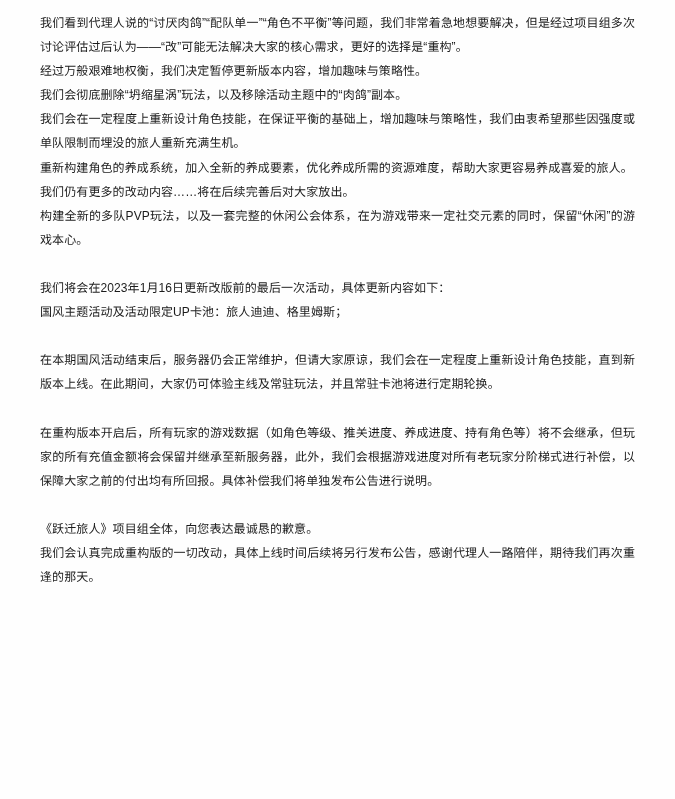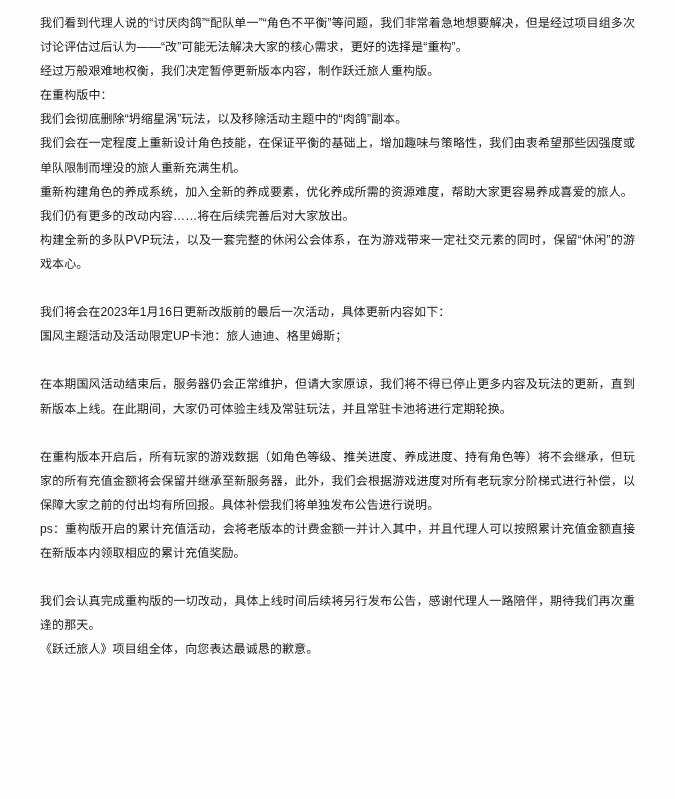--- a/index.html
+++ b/index.html
@@ -53,42 +53,40 @@
     text-align: left;
   }
 </style>
 </head>
 <body>
 
 <div id="announcement-page">
   <div class="doc-body">
 
     <p class="para">我们看到代理人说的“讨厌肉鸽”“配队单一”“角色不平衡”等问题，我们非常着急地想要解决，但是经过项目组多次讨论评估过后认为——“改”可能无法解决大家的核心需求，更好的选择是“重构”。</p>
-    <p class="para">经过万般艰难地权衡，我们决定暂停更新版本内容，制作跃迁旅人重构版。</p>
+    <p class="para">经过万般艰难地权衡，我们决定暂停更新版本内容，增加趣味与策略性。</p>
 
-    <p class="para nowrap-line">在重构版中：</p>
     <p class="para">我们会彻底删除“坍缩星涡”玩法，以及移除活动主题中的“肉鸽”副本。</p>
     <p class="para">我们会在一定程度上重新设计角色技能，在保证平衡的基础上，增加趣味与策略性，我们由衷希望那些因强度或单队限制而埋没的旅人重新充满生机。</p>
     <p class="para">重新构建角色的养成系统，加入全新的养成要素，优化养成所需的资源难度，帮助大家更容易养成喜爱的旅人。</p>
     <p class="para">我们仍有更多的改动内容……将在后续完善后对大家放出。</p>
     <p class="para">构建全新的多队PVP玩法，以及一套完整的休闲公会体系，在为游戏带来一定社交元素的同时，保留“休闲”的游戏本心。</p>
 
     <div class="block-gap"></div>
 
     <p class="para nowrap-line">我们将会在2023年1月16日更新改版前的最后一次活动，具体更新内容如下：</p>
     <p class="para nowrap-line">国风主题活动及活动限定UP卡池：旅人迪迪、格里姆斯；</p>
 
     <div class="block-gap"></div>
 
-    <p class="para">在本期国风活动结束后，服务器仍会正常维护，但请大家原谅，我们将不得已停止更多内容及玩法的更新，直到新版本上线。在此期间，大家仍可体验主线及常驻玩法，并且常驻卡池将进行定期轮换。</p>
+    <p class="para">在本期国风活动结束后，服务器仍会正常维护，但请大家原谅，我们会在一定程度上重新设计角色技能，直到新版本上线。在此期间，大家仍可体验主线及常驻玩法，并且常驻卡池将进行定期轮换。</p>
 
     <div class="block-gap"></div>
 
     <p class="para">在重构版本开启后，所有玩家的游戏数据（如角色等级、推关进度、养成进度、持有角色等）将不会继承，但玩家的所有充值金额将会保留并继承至新服务器，此外，我们会根据游戏进度对所有老玩家分阶梯式进行补偿，以保障大家之前的付出均有所回报。具体补偿我们将单独发布公告进行说明。</p>
-    <p class="para">ps：重构版开启的累计充值活动，会将老版本的计费金额一并计入其中，并且代理人可以按照累计充值金额直接在新版本内领取相应的累计充值奖励。</p>
 
     <div class="block-gap"></div>
 
+    <p class="para nowrap-line">《跃迁旅人》项目组全体，向您表达最诚恳的歉意。</p>
     <p class="para">我们会认真完成重构版的一切改动，具体上线时间后续将另行发布公告，感谢代理人一路陪伴，期待我们再次重逢的那天。</p>
-    <p class="para nowrap-line">《跃迁旅人》项目组全体，向您表达最诚恳的歉意。</p>
 
   </div>
 </div>
 
 </body></html>

